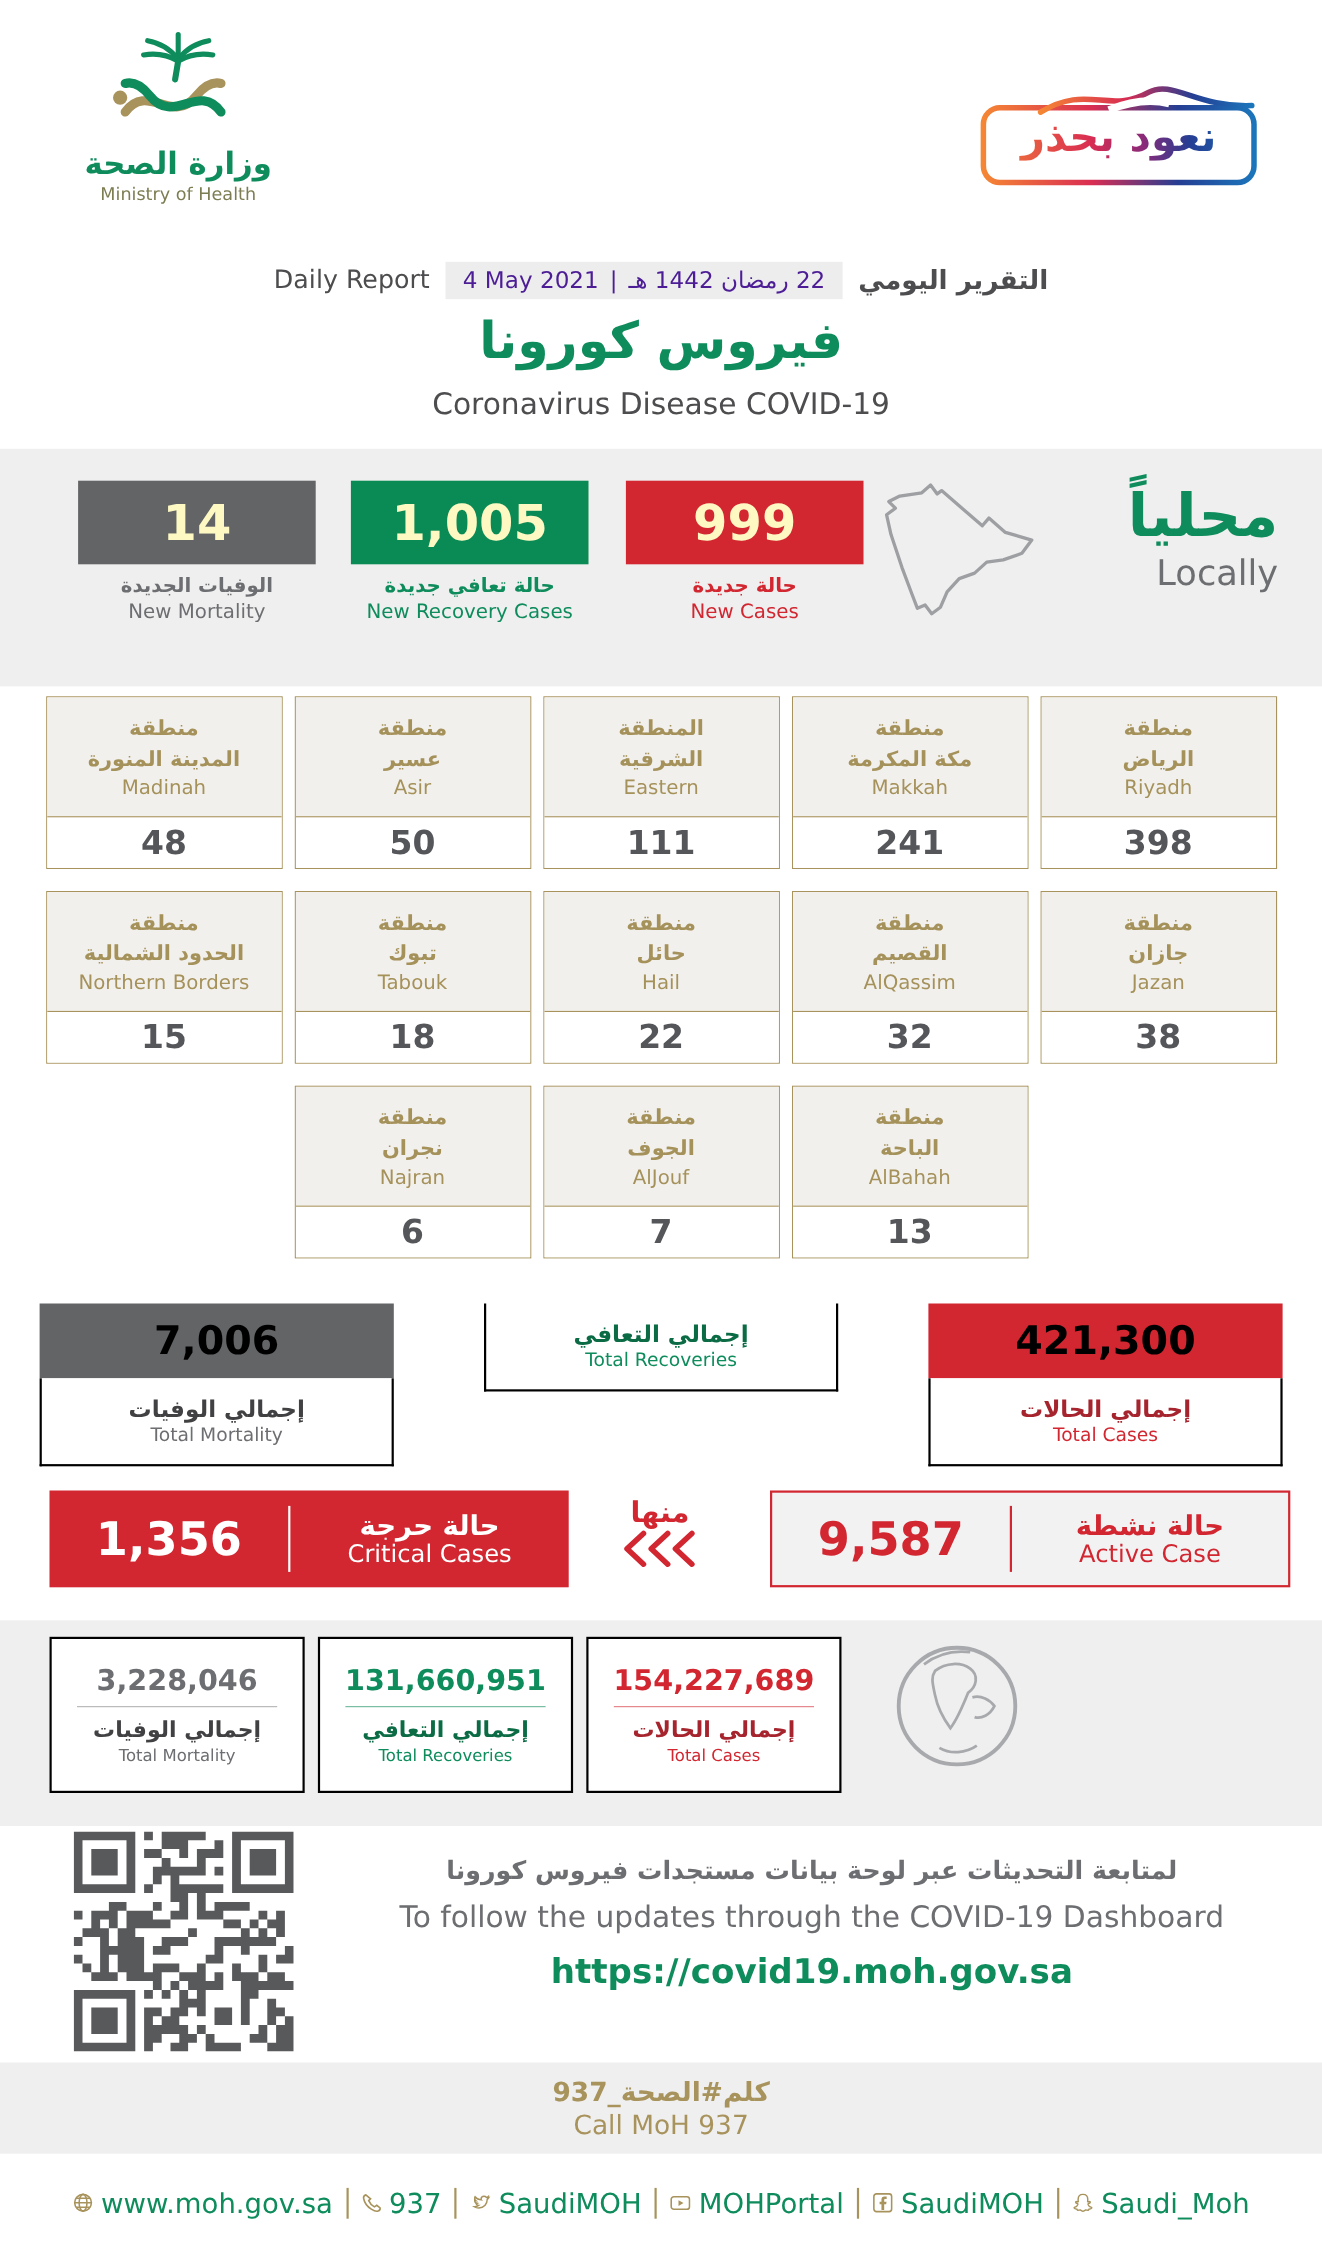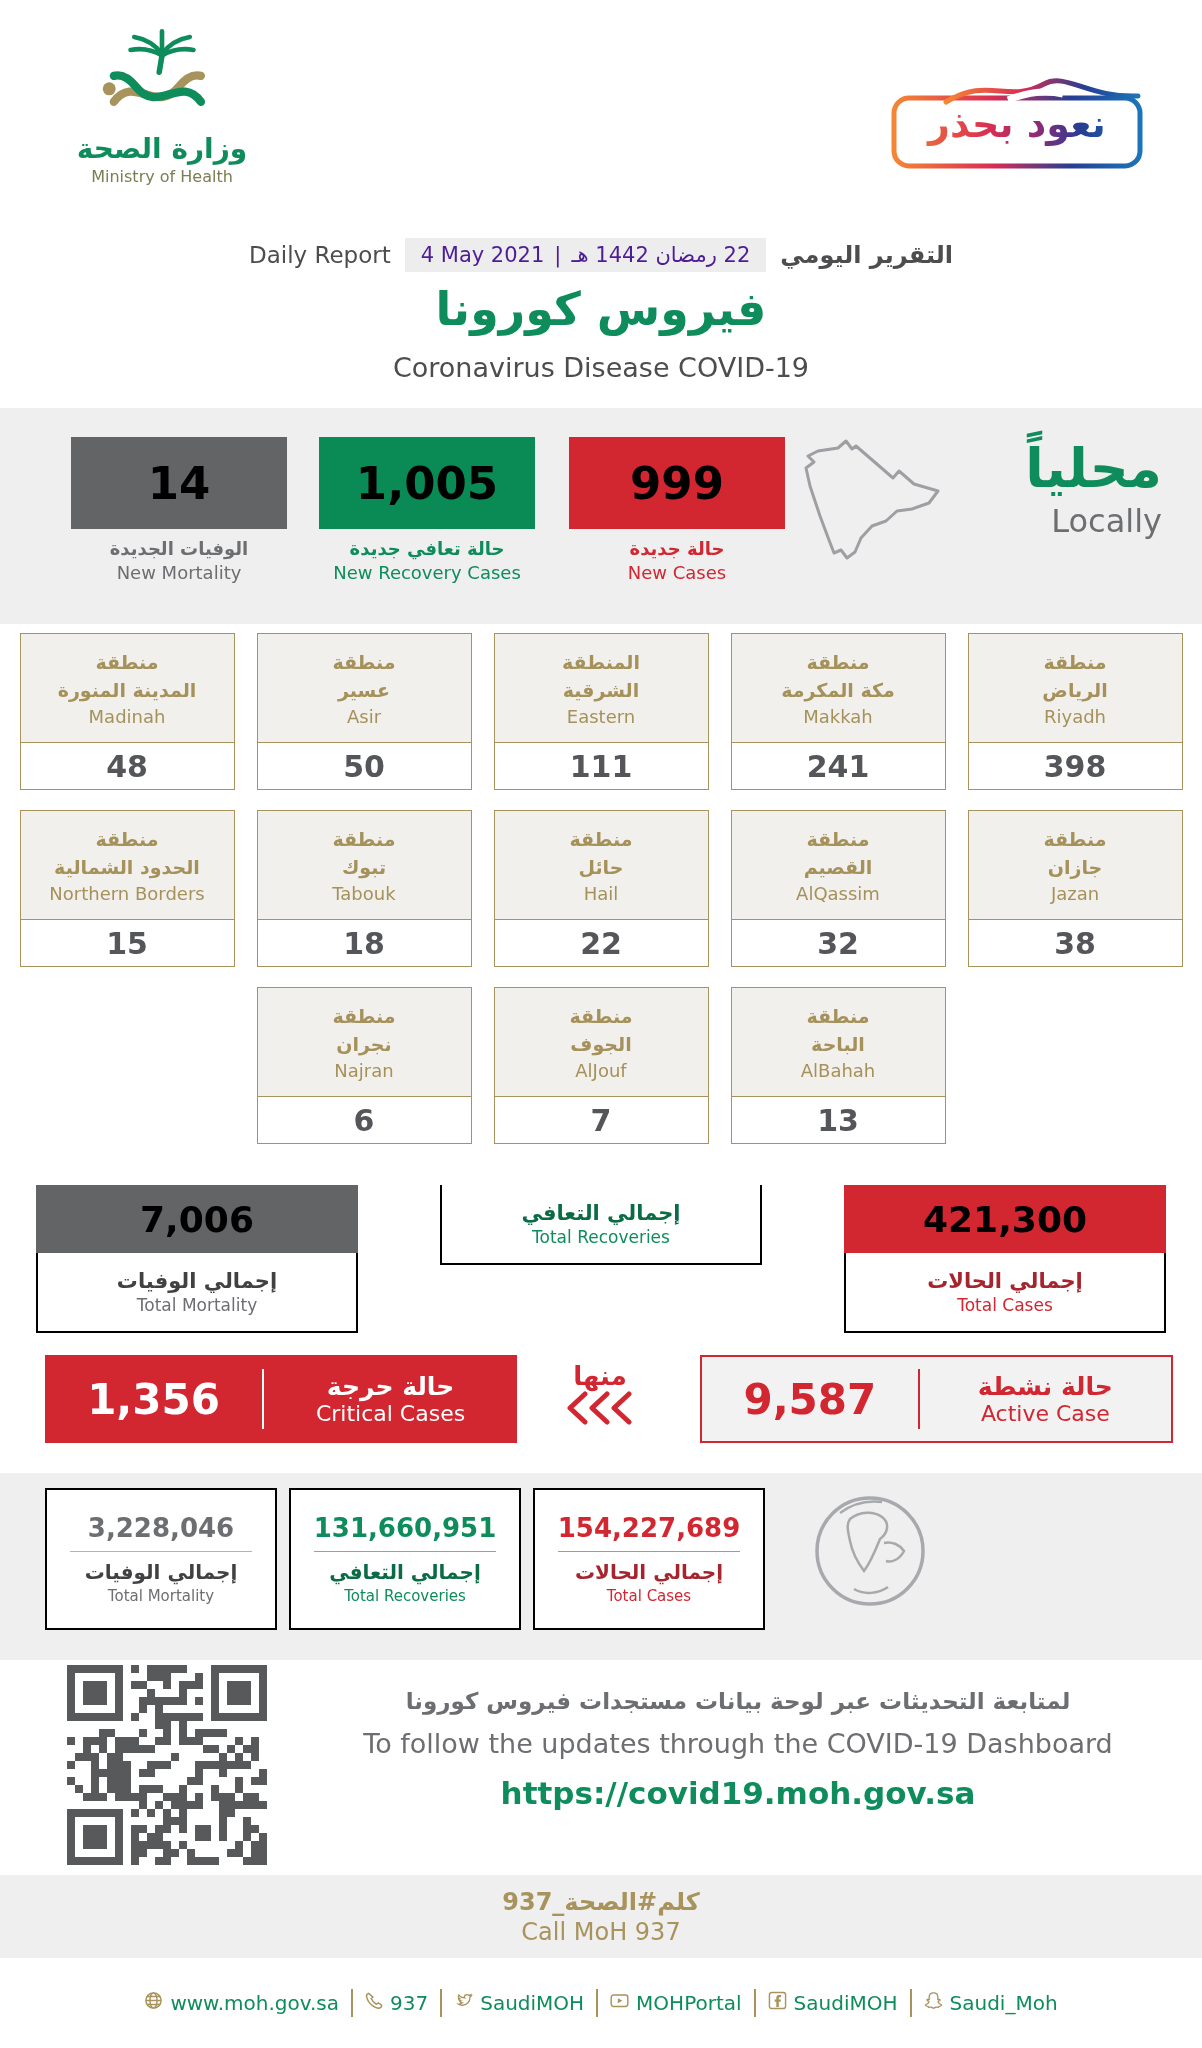--- a/index.html
+++ b/index.html
@@ -29,31 +29,31 @@
   .report-en { font-size:23px; color:#4d4d4f; }
   .date-chip { background:#ededee; padding:5px 16px; display:flex; align-items:center; gap:10px; font-size:21px; color:#4c1d95; }
   .report-ar { font-size:24px; font-weight:700; color:#4d4d4f; }
   .title-ar { position:absolute; top:282px; left:0; width:100%; text-align:center; font-size:46px; font-weight:700; color:#0e8c5c; }
   .title-en { position:absolute; top:352px; left:0; width:100%; text-align:center; font-size:27px; color:#4d4d4f; font-weight:500; }
 
   
   .band { position:absolute; left:0; width:100%; background:#efefef; }
   .band-locally { top:408px; height:216px; }
   .stat { position:absolute; top:29px; width:216px; text-align:center; }
-  .stat-box { height:92px; display:flex; align-items:center; justify-content:center; color:#000000; font-size:45px; font-weight:700; }
+  .stat-box { height:76px; display:flex; align-items:center; justify-content:center; color:#fef9c3; font-size:45px; font-weight:700; }
   .stat-ar { margin-top:9px; font-size:18px; font-weight:700; }
   .stat-en { margin-top:3px; font-size:18px; font-weight:500; }
   .map-wrap { position:absolute; left:798px; top:28px; }
   .loc-title { position:absolute; right:40px; top:30px; text-align:right; }
   .loc-title-ar { font-size:54px; font-weight:700; color:#0e8c5c; line-height:1.15; }
   .loc-title-en { font-size:32px; color:#6d6e71; margin-top:2px; }
 
   
   .regions { position:absolute; top:633px; left:0; width:100%; }
-  .rrow { display:grid; grid-template-columns:repeat(5,215px); gap:22px; justify-content:center; }
+  .rrow { display:grid; grid-template-columns:repeat(5,215px); gap:11px; justify-content:center; }
   .rrow + .rrow { margin-top:20px; }
   .rbox { height:157px; border:1.5px solid #a8935c; display:flex; flex-direction:column; background:#fff; }
   .rhead { flex:1; background:#f2f0ed; display:flex; flex-direction:column; align-items:center; justify-content:center; padding:4px 2px; }
   .rar { font-size:19px; font-weight:700; color:#a5915a; line-height:1.45; }
   .ren { font-size:18px; color:#a5915a; margin-top:2px; }
   .rnum { height:47px; border-top:1.5px solid #a8935c; background:#fff; display:flex; align-items:center; justify-content:center;
           font-size:30px; font-weight:700; color:#55565a; }
   .col2 { grid-column:2; } .col3 { grid-column:3; } .col4 { grid-column:4; }
 
   
@@ -97,21 +97,21 @@
   .dash-url { display:inline-block; margin-top:16px; font-size:31px; font-weight:700; color:#0e8c5c; text-decoration:none; }
 
   
   .band-call { top:1875px; height:83px; display:flex; flex-direction:column; align-items:center; justify-content:center; }
   .call-ar { font-size:24px; font-weight:700; color:#a8935c; }
   .call-en { font-size:24px; color:#a8935c; margin-top:2px; }
 
   
   .footer { position:absolute; top:1958px; left:0; width:100%; height:90px; background:#fff;
             display:flex; align-items:center; justify-content:center; }
-  .flink { display:flex; align-items:center; gap:7px; font-size:20px; color:#0e8c5c; text-decoration:none; }
+  .flink { display:flex; align-items:center; gap:7px; font-size:25px; color:#0e8c5c; text-decoration:none; }
   .fsep { width:2px; height:28px; background:#a8935c; margin:0 12px; }
 </style>
 </head>
 <body>
 
 <div class="page">
 
   <div class="logo">
     <span>
       <svg width="130" height="100" viewBox="0 0 140 108">

